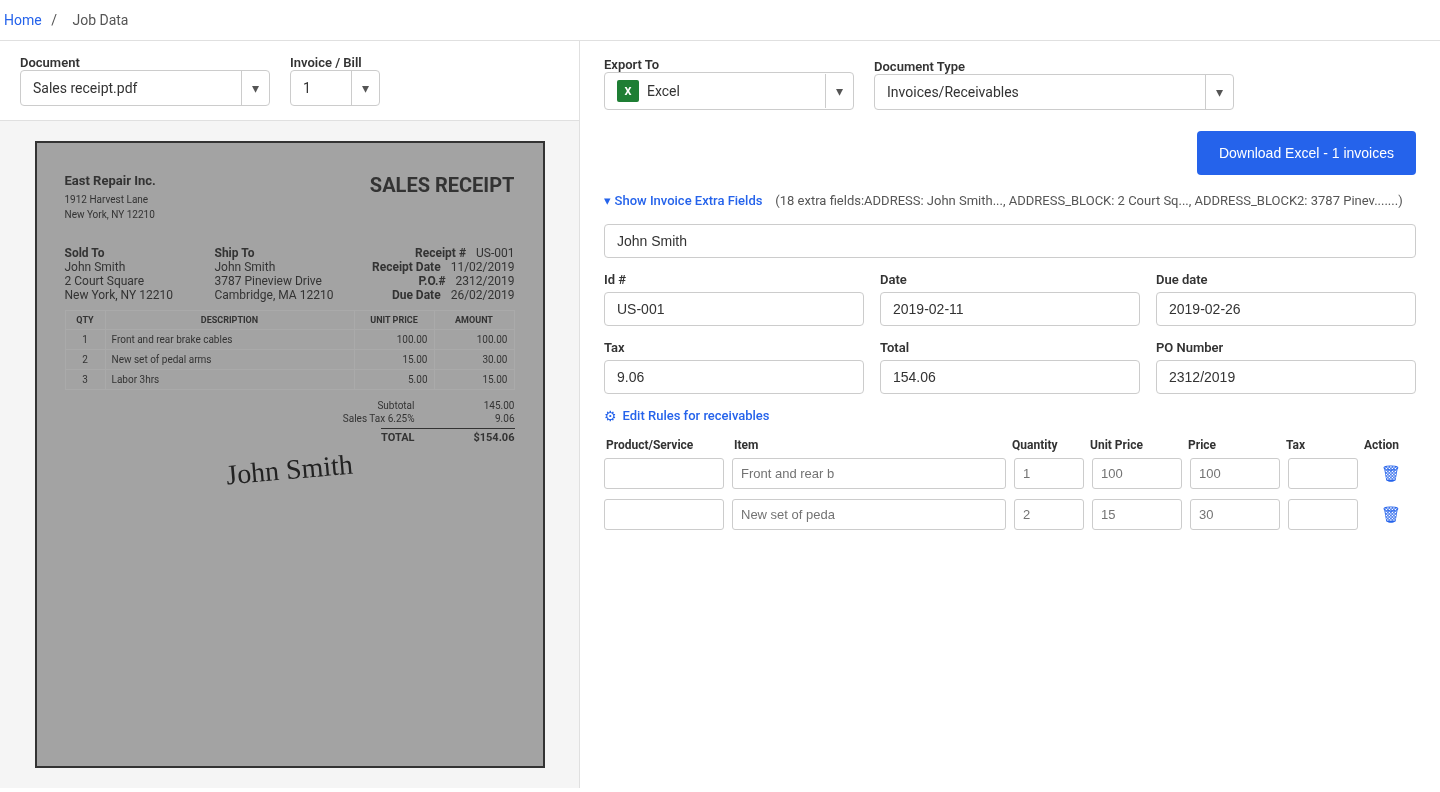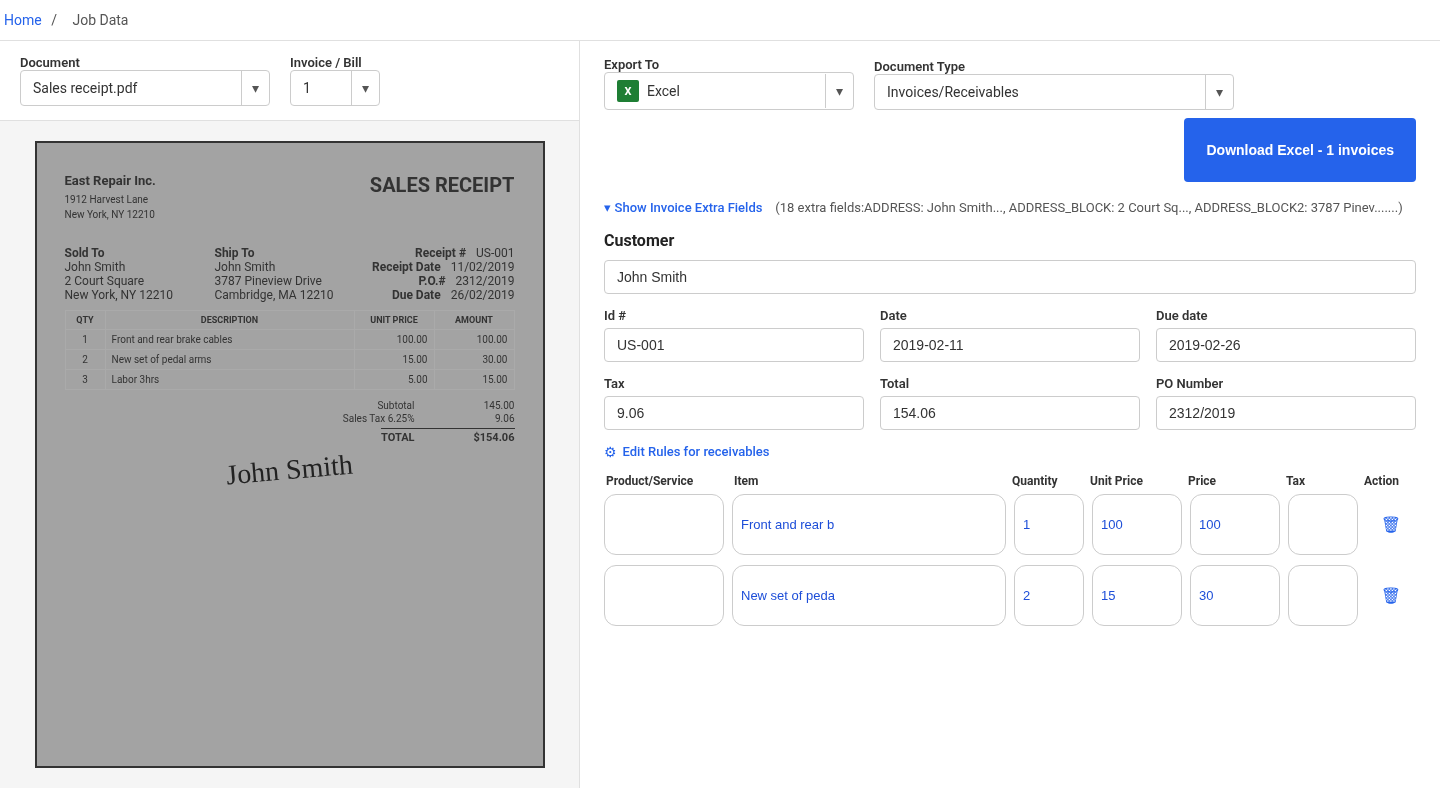--- a/index.html
+++ b/index.html
@@ -176,27 +176,27 @@
       align-items: center;
       justify-content: center;
       border-radius: 2px;
     }
 
     .download-btn {
       background: #2563eb;
       color: #fff;
       border: none;
       border-radius: 4px;
-      padding: 24px 22px;
+      padding: 14px 22px;
       font-size: 14px;
-      font-weight: 700;
+      font-weight: 400;
       cursor: pointer;
       white-space: nowrap;
       margin-left: auto;
-      margin-top: 8px;
+      margin-top: 21px;
     }
 
     .download-row {
       display: flex;
       justify-content: flex-end;
       margin-bottom: 16px;
     }
 
     .extra-fields-row {
       margin-bottom: 12px;
@@ -285,26 +285,26 @@
     .line-item-row {
       display: grid;
       grid-template-columns: 120px 1fr 70px 90px 90px 70px 50px;
       gap: 8px;
       margin-bottom: 10px;
       align-items: center;
     }
 
     .line-item-row input {
       border: 1px solid #ccc;
-      border-radius: 12px;
-      padding: 22px 8px;
+      border-radius: 3px;
+      padding: 7px 8px;
       font-size: 13px;
       width: 100%;
       background: #fff;
-      color: #1d4ed8;
+      color: #737373;
     }
 
     .delete-btn {
       background: none;
       border: none;
       cursor: pointer;
       color: #2563eb;
       font-size: 16px;
       display: flex;
       align-items: center;
@@ -483,21 +483,20 @@
 
     <div class="extra-fields-row">
       <span class="extra-fields-toggle">
         <span>▾</span>
         <span>Show Invoice Extra Fields</span>
       </span>
       &nbsp;&nbsp;
       <span class="extra-fields-summary">(18 extra fields:ADDRESS: John Smith..., ADDRESS_BLOCK: 2 Court Sq..., ADDRESS_BLOCK2: 3787 Pinev.......)</span>
     </div>
 
-    <div class="section-label">Customer</div>
     <div style="margin-bottom:14px;">
       <input type="text" style="width: 100%; border: 1px solid rgb(204, 204, 204); border-radius: 4px; padding: 8px 12px; font-size: 14px; color: rgb(51, 51, 51);" value="John Smith">
     </div>
 
     <div class="form-row">
       <div class="form-field">
         <label>Id #</label>
         <input type="text" value="US-001" style="">
       </div>
       <div class="form-field">

